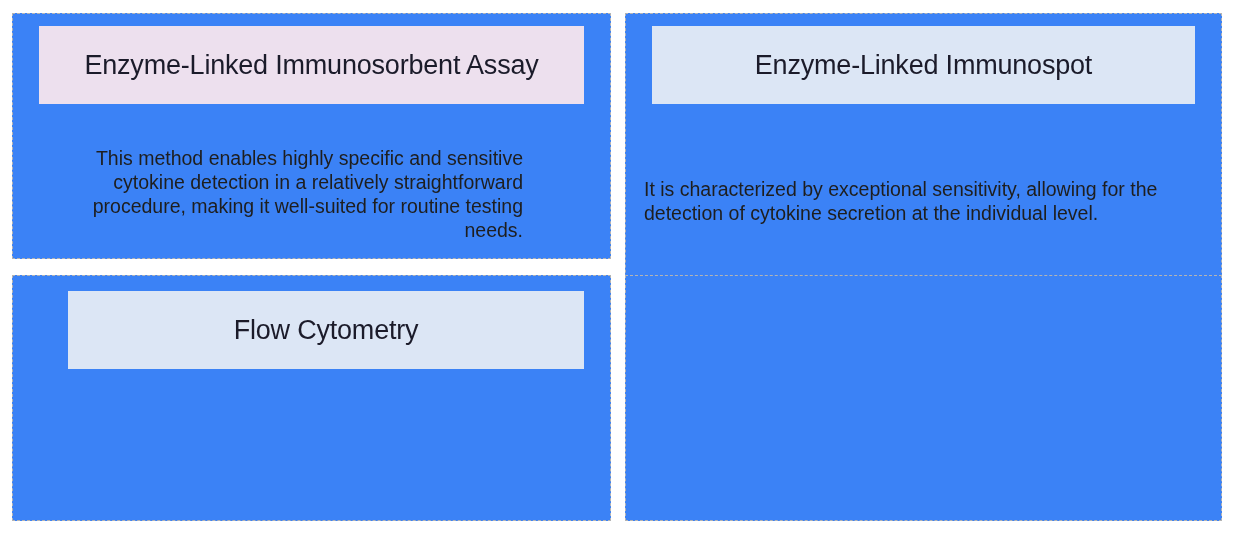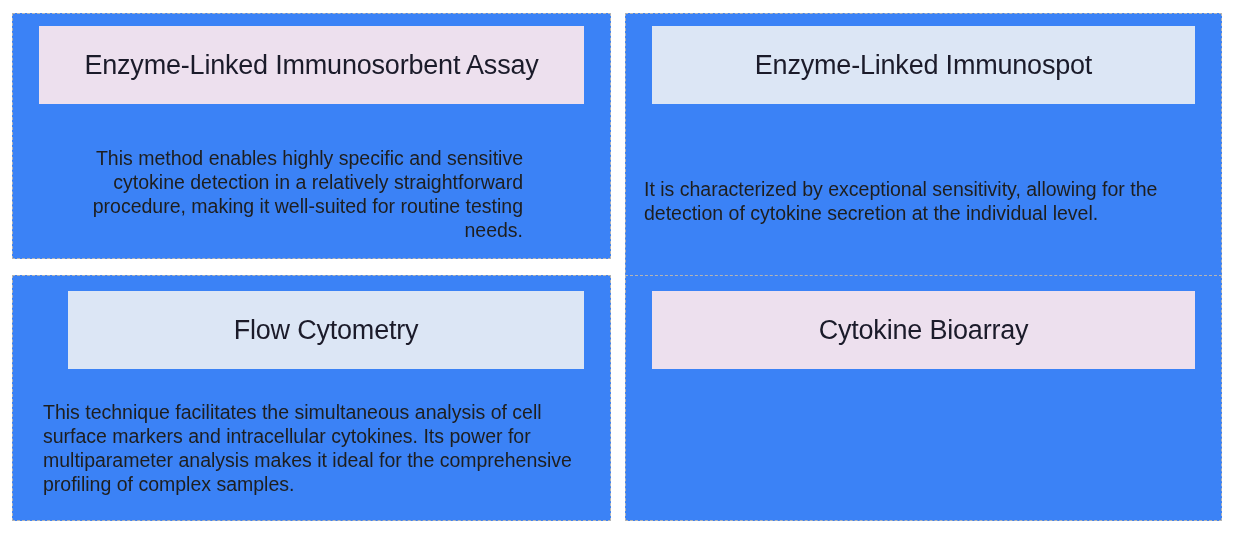--- a/index.html
+++ b/index.html
@@ -23,18 +23,16 @@
   <div class="desc" style="top:132px; width:480px;text-align:right;">This method enables highly specific and sensitive cytokine detection in a relatively straightforward procedure, making it well-suited for routine testing needs.</div>
 </div>
 
 <div class="card" style="left:625px; top:13px; width:597px; height:310px;">
   <div class="header blue">Enzyme-Linked Immunospot</div>
   <div class="desc" style="left:18px; top:143px; width:565px;margin-top:20px;">It is characterized by exceptional sensitivity, allowing for the detection of cytokine secretion at the individual level.</div>
 </div>
 
 <div class="card" style="left:12px; top:275px; width:599px; height:246px;">
   <div class="header blue" style="top:15px;margin-left:29px;">Flow Cytometry</div>
-  <div class="desc" style="top:124px; width:540px;">This technique facilitates the simultaneous analysis of cell surface markers and intracellular cytokines. Its power for multiparameter analysis makes it ideal for the comprehensive profiling of complex samples.</div>
 </div>
 
 <div class="card" style="left:625px; top:275px; width:597px; height:246px;">
-  <div class="header pink" style="top:15px;">Cytokine Bioarray</div>
 </div>
 
 </body></html>

